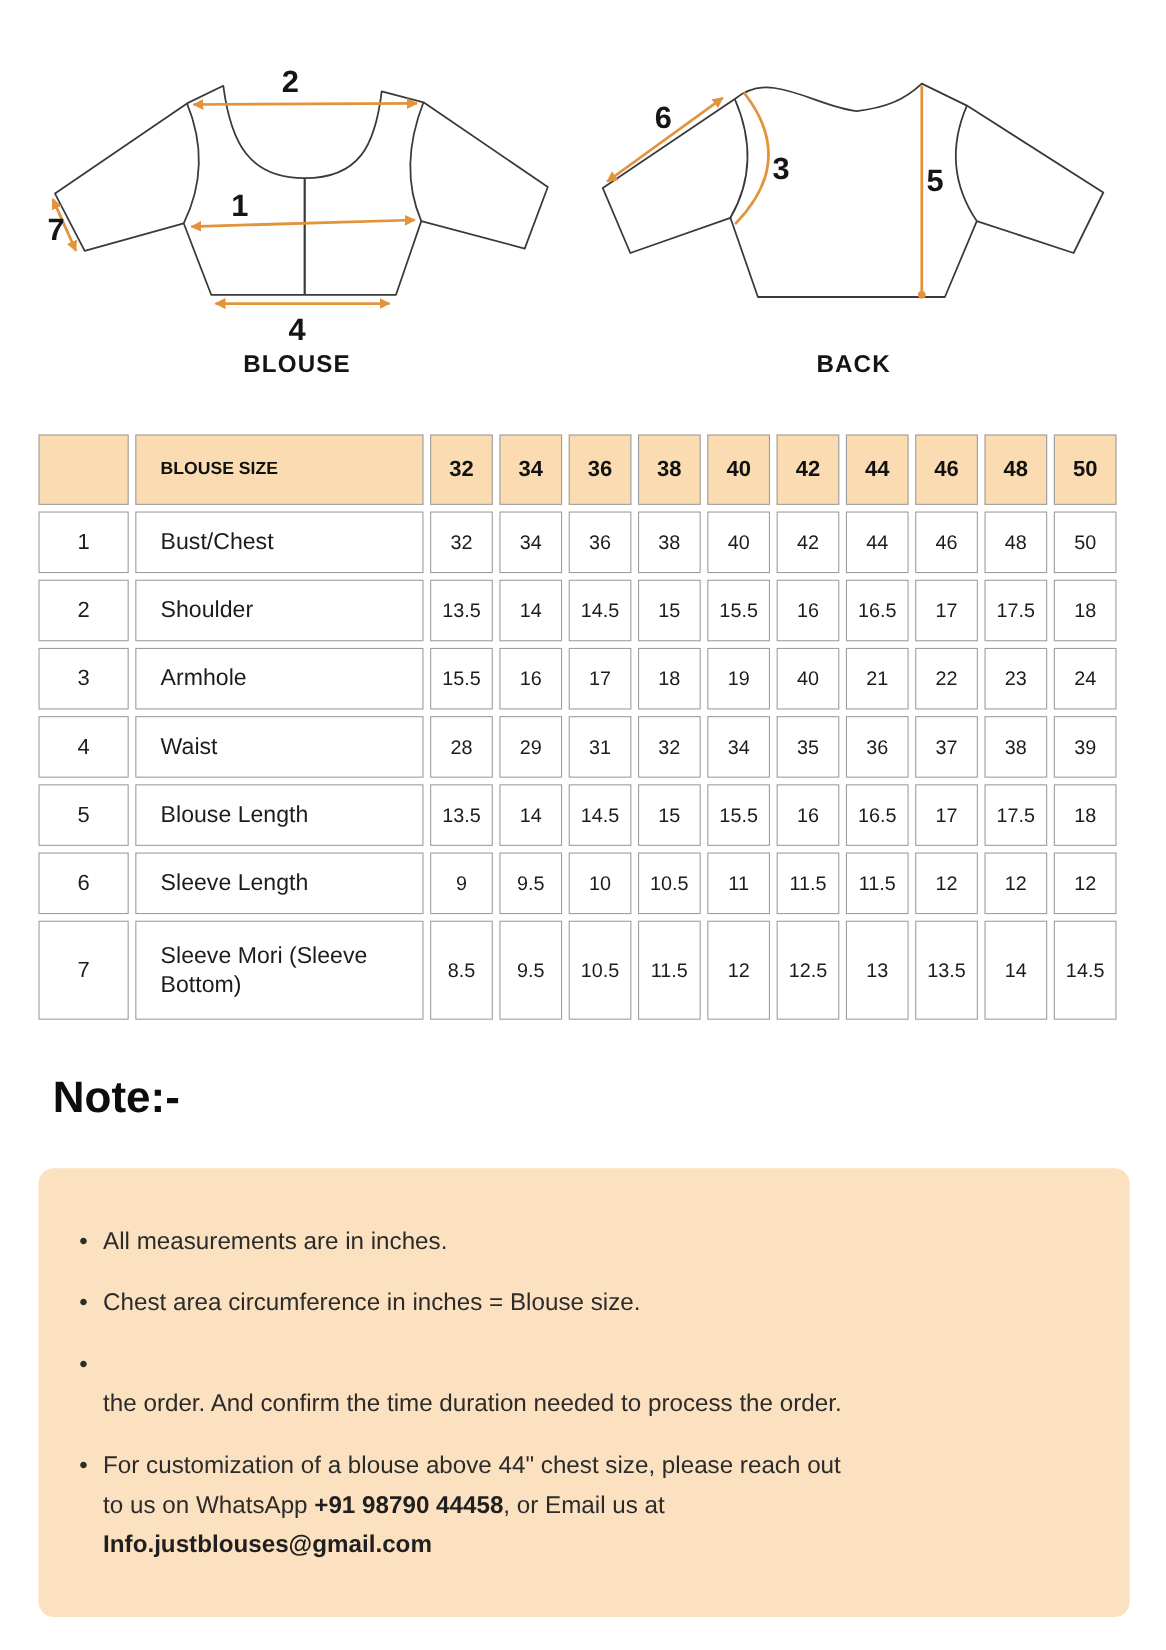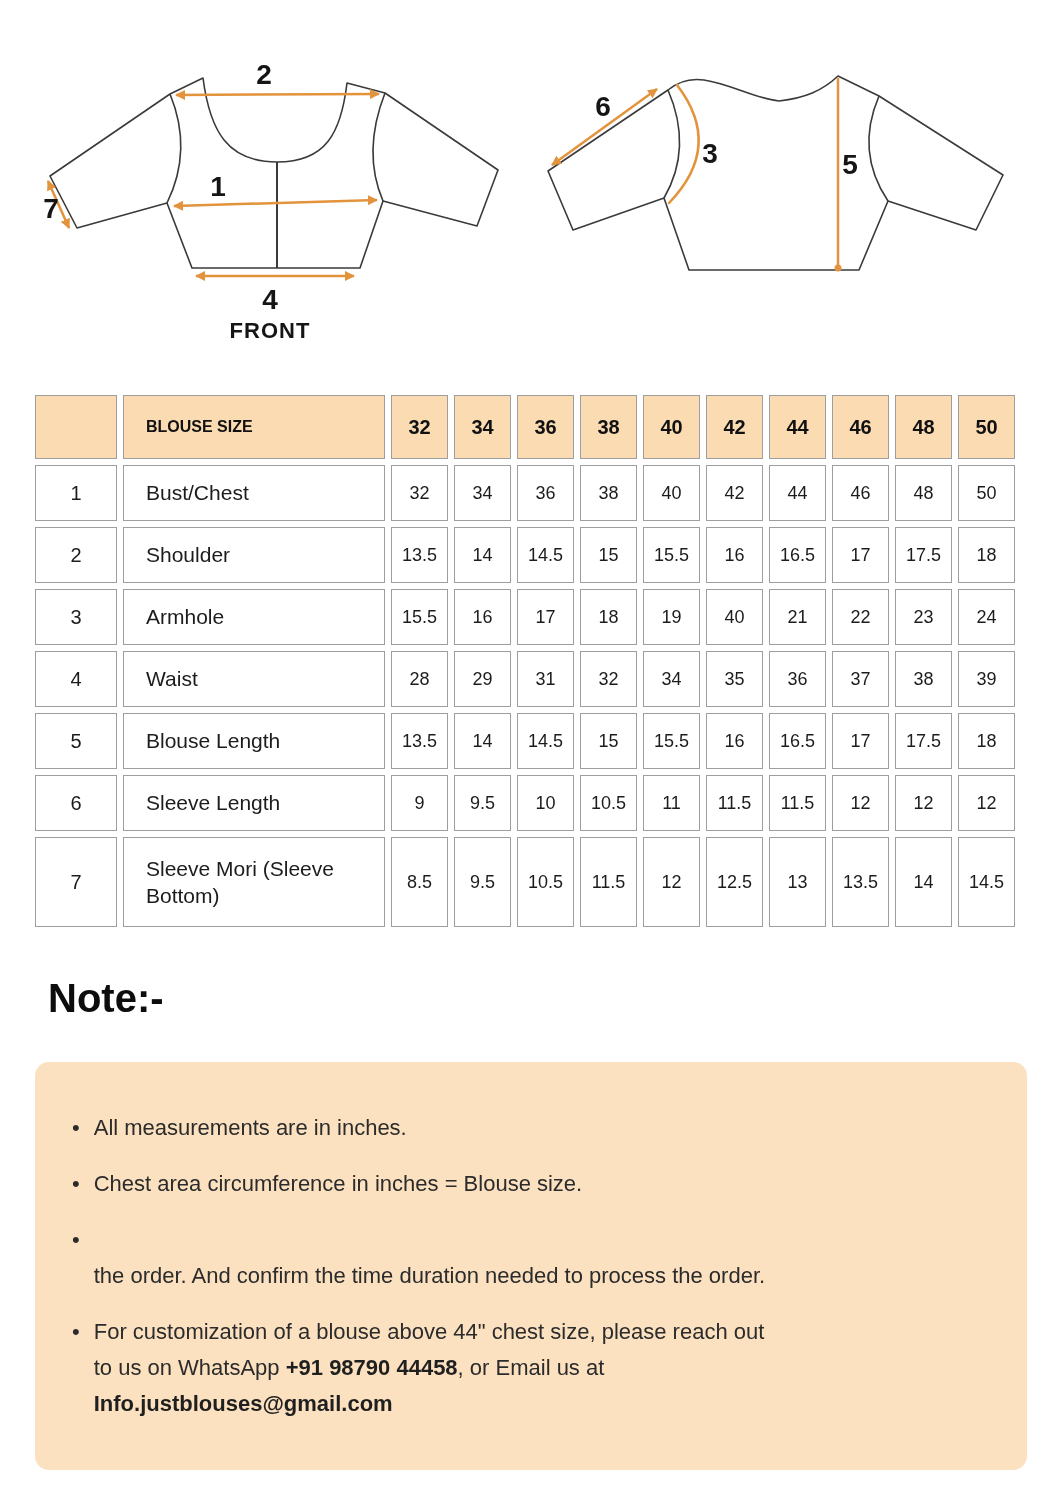--- a/index.html
+++ b/index.html
@@ -64,21 +64,21 @@
         <line x1="156" y1="228" x2="314" y2="228" marker-start="url(#ahf)" marker-end="url(#ahf)"></line>
         <line x1="8" y1="133" x2="29" y2="180" marker-start="url(#ahf)" marker-end="url(#ahf)"></line>
       </g>
       <g font-size="28" font-weight="bold" fill="#151515" text-anchor="middle">
         <text x="224" y="36">2</text>
         <text x="178" y="148">1</text>
         <text x="230" y="261">4</text>
         <text x="11" y="170">7</text>
       </g>
     </svg>
-    <div class="fig-label">FRONT</div>
+    <div class="fig-label">BLOUSE</div>
   </div>
 
   <div class="figure figure-back">
     <svg viewBox="0 0 460 265" width="460" height="265">
       <defs>
         <marker id="ahb" markerUnits="userSpaceOnUse" markerWidth="14" markerHeight="14" refX="9" refY="5" orient="auto-start-reverse">
           <path d="M0,0 L10,5 L0,10 Z" fill="#E2933C"></path>
         </marker>
       </defs>
       <g stroke="#3a3a3a" stroke-width="1.6" fill="none" stroke-linejoin="round">
@@ -91,20 +91,21 @@
         <line x1="6" y1="117" x2="111" y2="41" marker-start="url(#ahb)" marker-end="url(#ahb)"></line>
         <line x1="292" y1="30" x2="292" y2="220"></line>
         <circle cx="292" cy="220" r="3.5" fill="#E2933C" stroke="none"></circle>
       </g>
       <g font-size="28" font-weight="bold" fill="#151515" text-anchor="middle">
         <text x="57" y="68">6</text>
         <text x="164" y="115">3</text>
         <text x="304" y="126">5</text>
       </g>
     </svg>
+    <div class="fig-label">BACK</div>
   </div>
 
   <table class="size-table">
     <colgroup>
       <col style="width:82px">
         <col style="width:262px">
       <col style="width:57px">
         <col style="width:57px">
         <col style="width:57px">
         <col style="width:57px">

